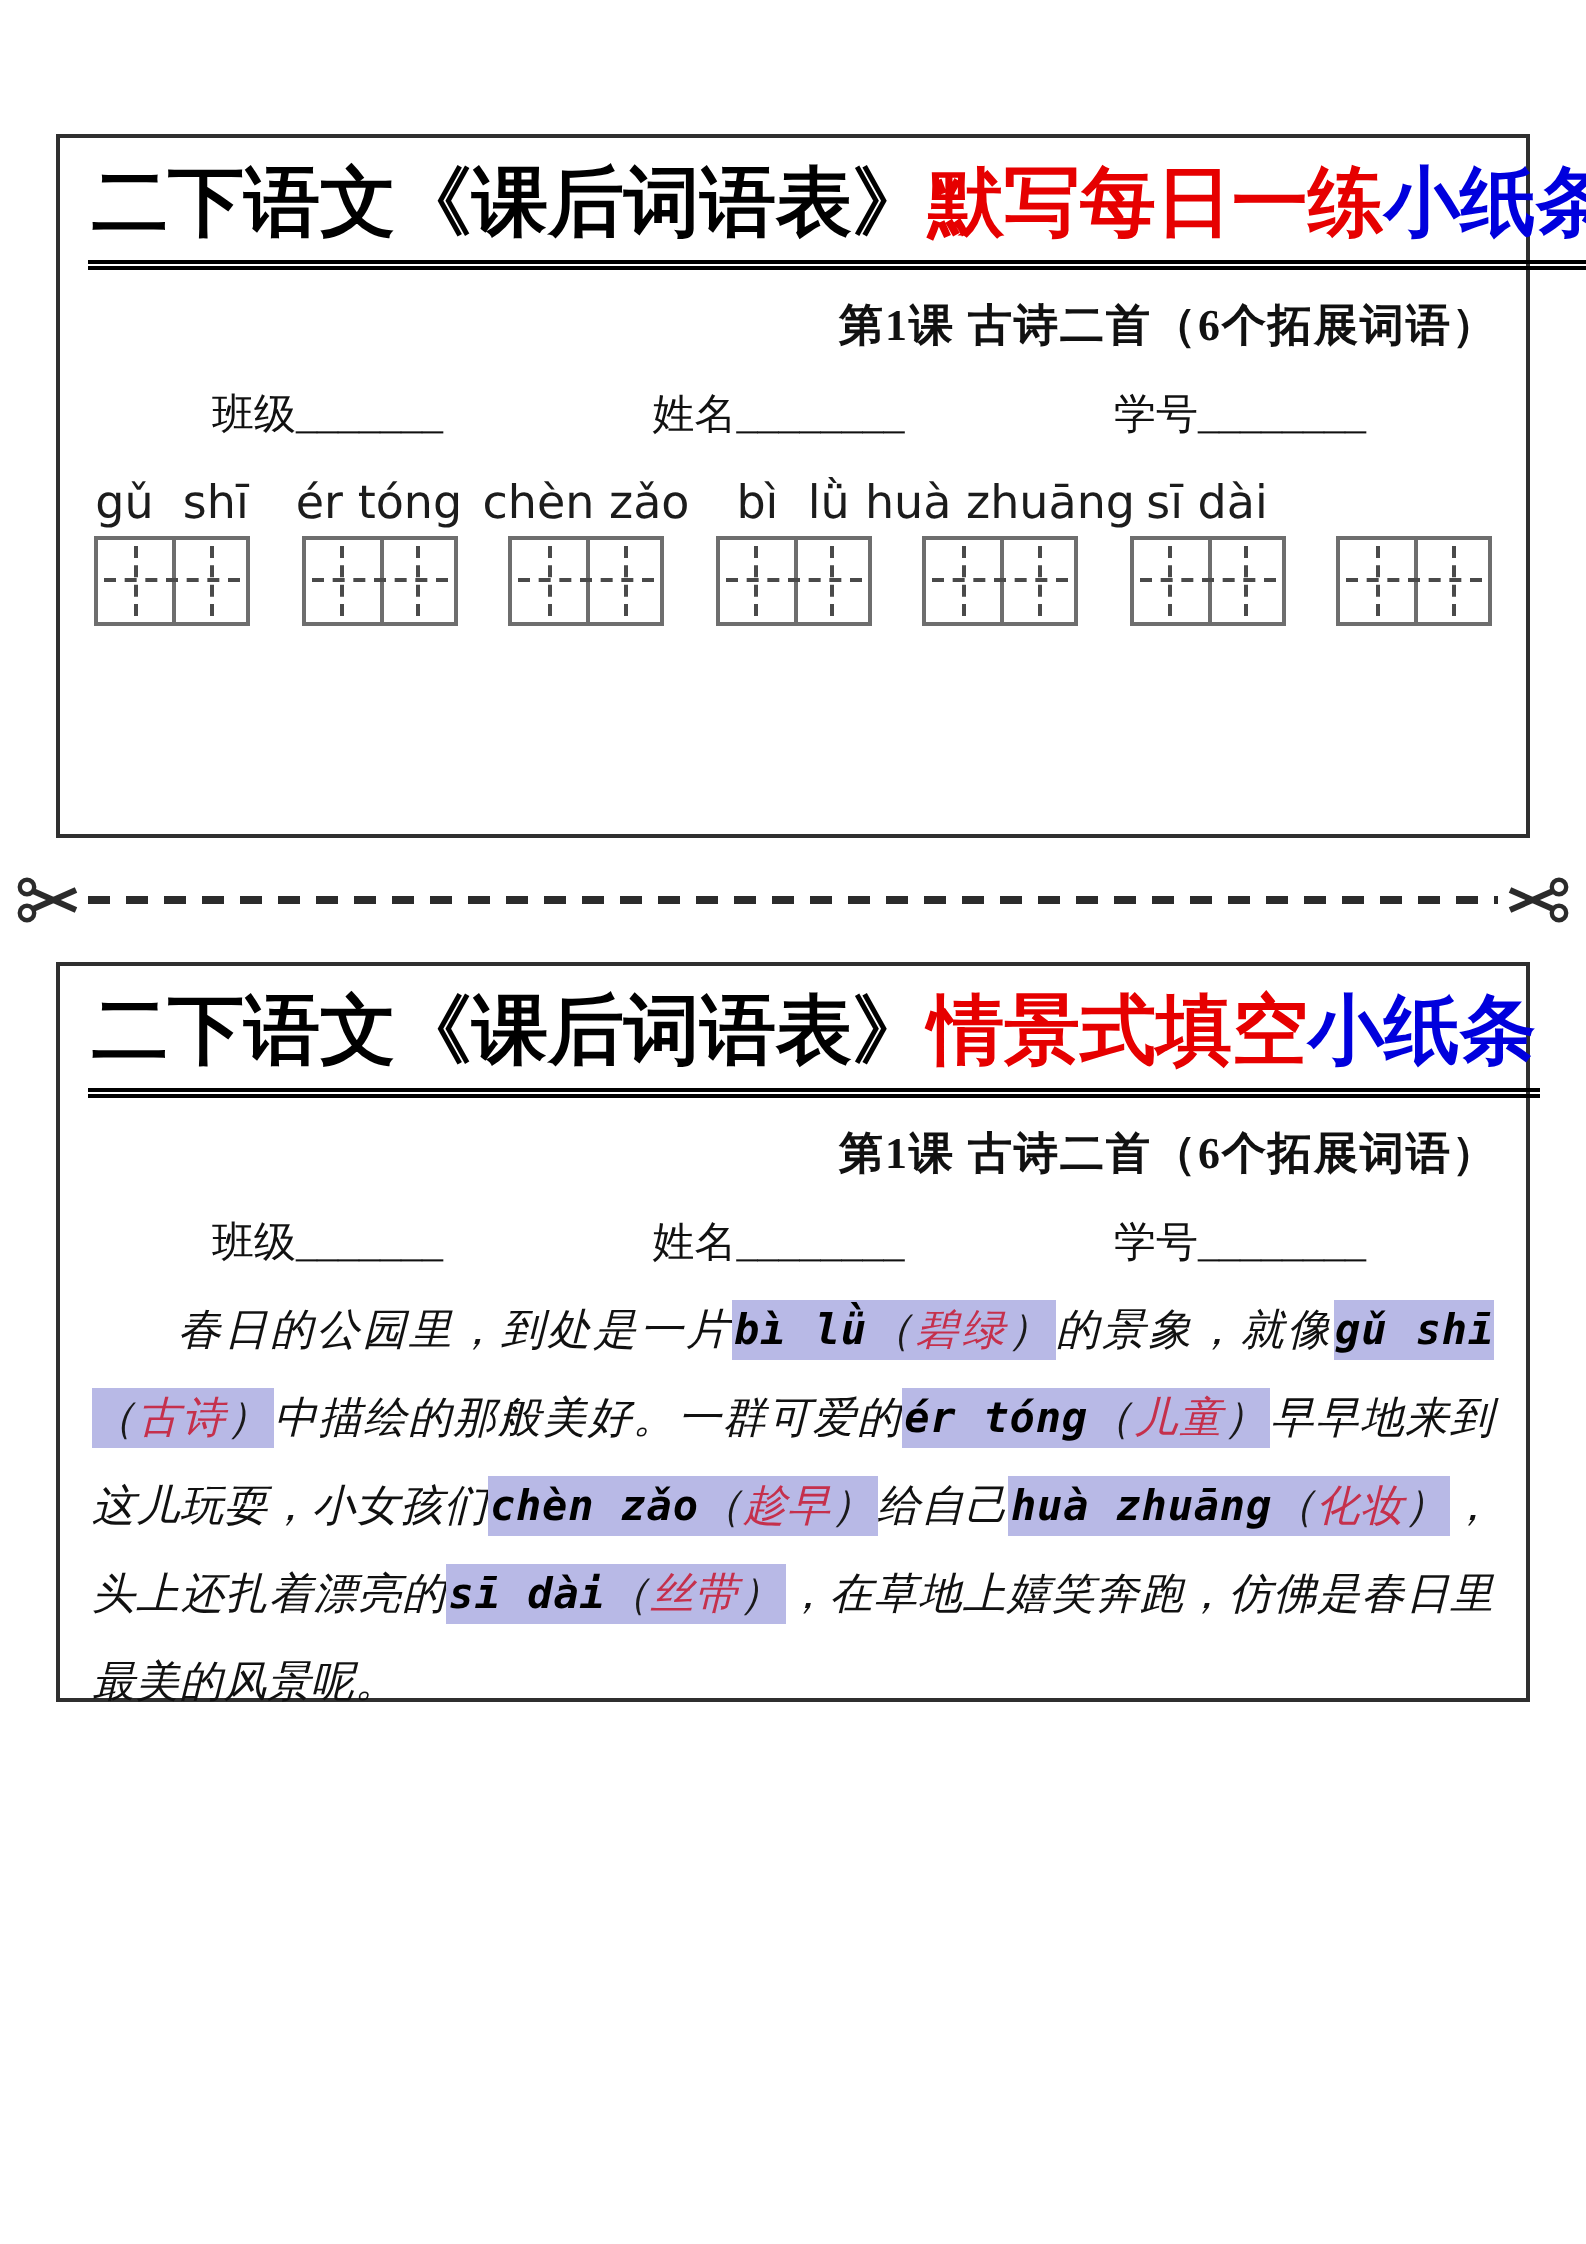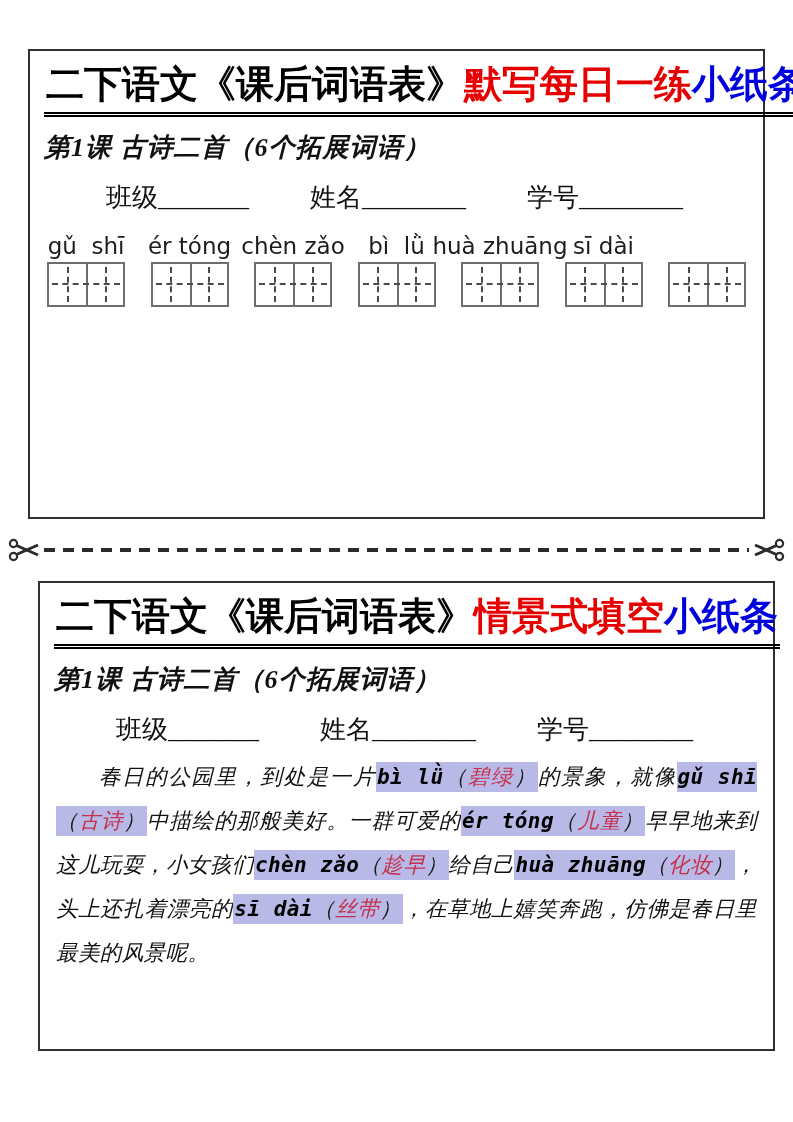--- a/index.html
+++ b/index.html
@@ -13,37 +13,37 @@
   html,body{background:#ffffff;}
   body{
     width:793px;height:1122px;margin:0 auto;position:relative;
     font-family:"Liberation Serif","DejaVu Serif",serif;color:var(--ink);
   }
   .page{width:793px;height:1122px;padding:0 28px;}
   .card{
     width:737px;border:2px solid #2f2f2f;background:#fff;
     padding:10px 14px 0 14px;
   }
-  .card-1{margin-top:49px;height:470px;}
-  .card-2{height:470px;margin-left:10px;}
+  .card-1{margin-top:67px;height:352px;}
+  .card-2{height:370px;}
   .title-wrap{text-align:center;margin-top:2px;}
   .title{
     display:inline-block;border-bottom:5px double #000;padding:0 2px 5px 2px;
     font-family:"Liberation Sans","DejaVu Sans",sans-serif;
     font-weight:900;font-size:38px;line-height:1.15;letter-spacing:0px;white-space:nowrap;
   }
   .t-black{color:#000;}
   .t-red{color:var(--title-red);}
   .t-blue{color:var(--title-blue);}
   .subtitle{
-    text-align:left;font-weight:bold;font-size:26px;margin-top:13px;letter-spacing:1px;font-style:italic;
+    text-align:right;font-weight:bold;font-size:22px;margin-top:13px;letter-spacing:1px;
   }
   .fields{
     display:flex;justify-content:space-between;padding:0 66px 0 62px;
-    margin-top:15px;font-size:26px;
+    margin-top:15px;font-size:21px;
   }
   .field{white-space:nowrap;}
   .blankline{letter-spacing:0px;}
   
   .words-row{
     display:flex;justify-content:space-between;margin-top:16px;padding:0 2px;
   }
   .word-group{display:flex;flex-direction:column;align-items:center;width:80px;}
   .pinyin{
     font-family:"DejaVu Sans","Liberation Sans",sans-serif;

